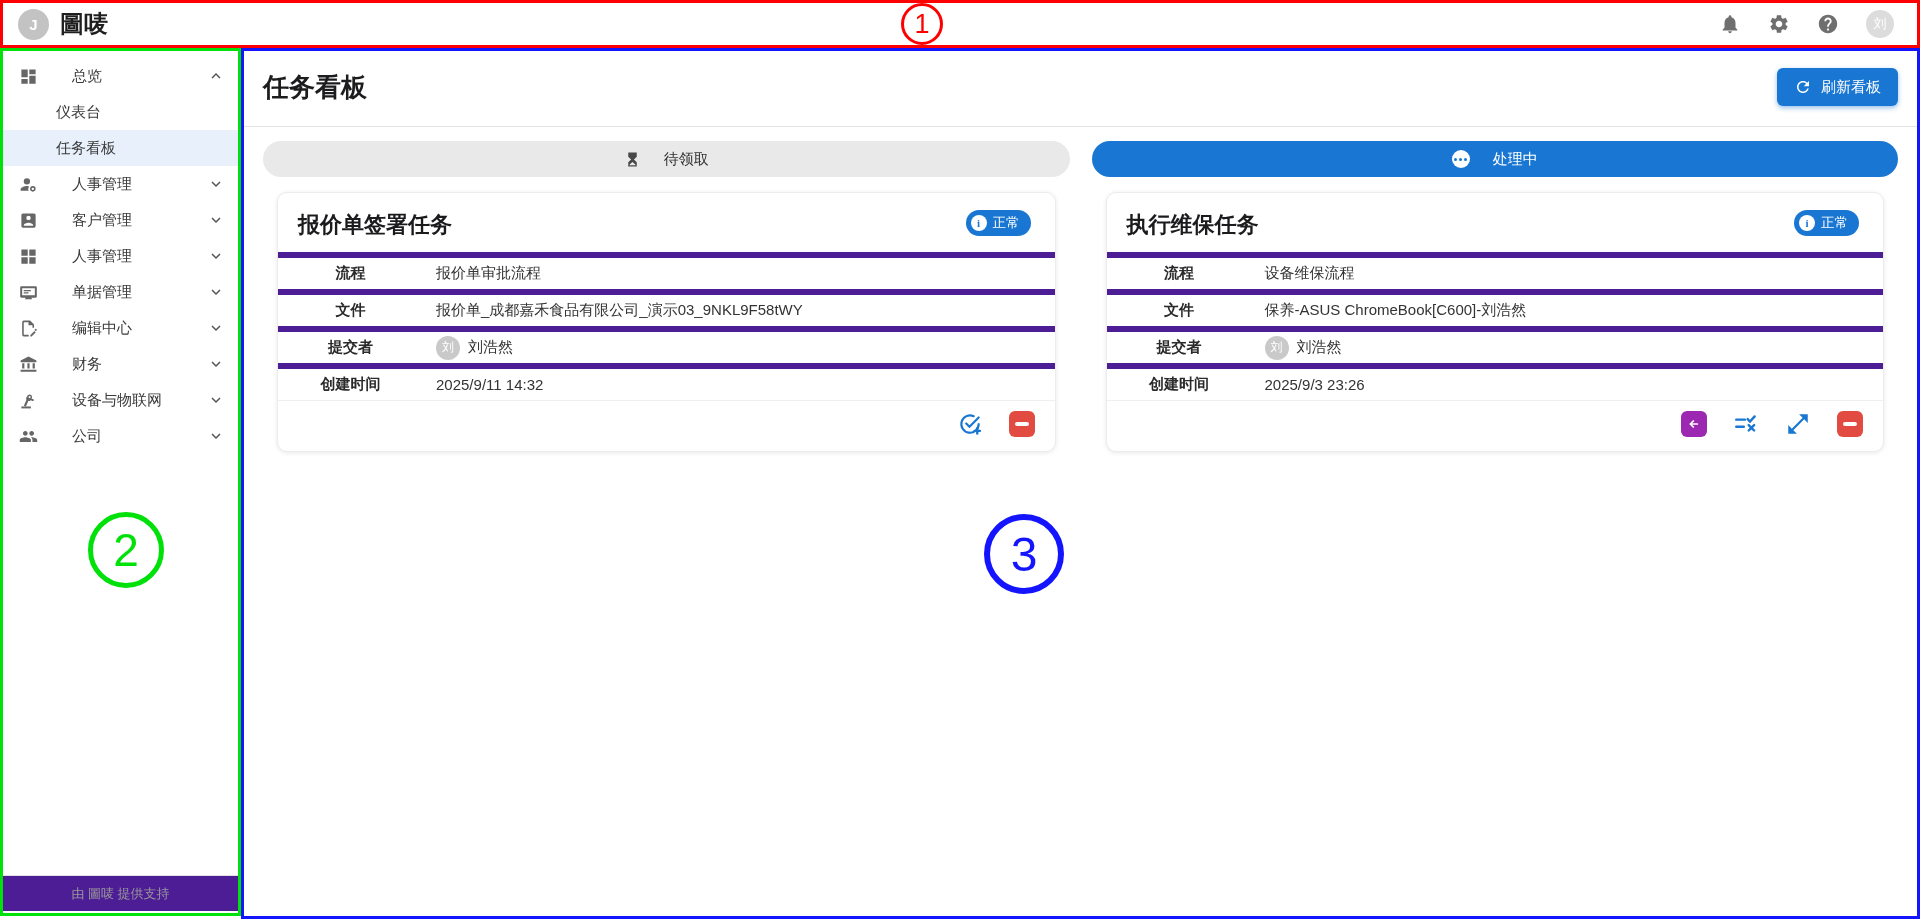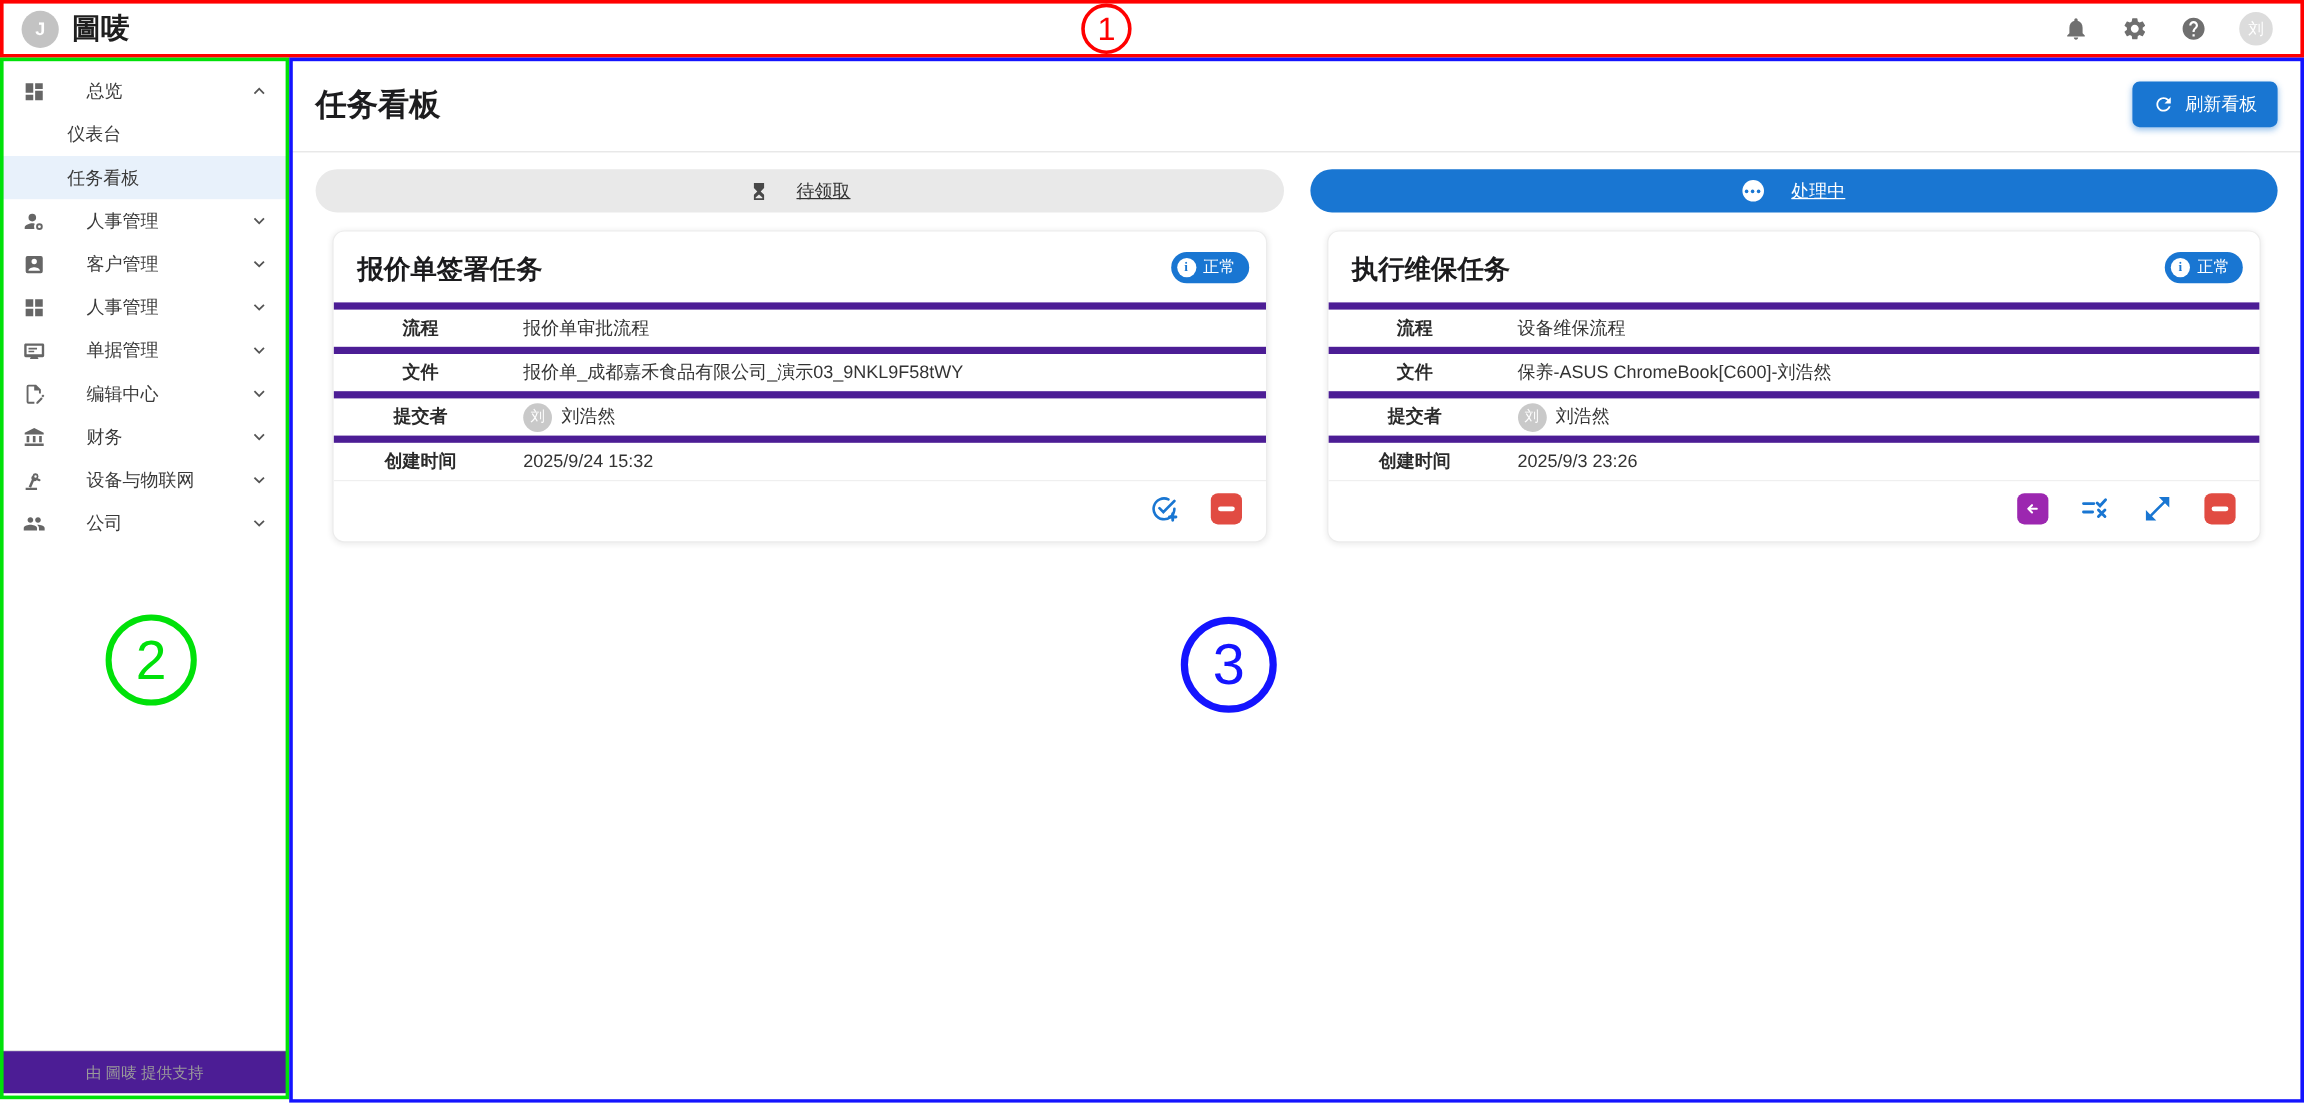--- a/index.html
+++ b/index.html
@@ -36,30 +36,30 @@
   
   .main { position:absolute; left:241px; top:48px; width:1679px; height:871px; background:#fff; }
   .title-bar { height:79px; display:flex; align-items:center; padding:0 22px; border-bottom:1px solid #e3e3e3; }
   .page-title { font-size:26px; font-weight:600; color:#1c1c1e; }
   .refresh-btn { margin-left:auto; height:38px; background:#1976d2; border:none; border-radius:6px; color:#fff;
                  font-size:15px; font-family:inherit; display:flex; align-items:center; gap:9px; padding:0 17px;
                  cursor:pointer; box-shadow:0 2px 5px rgba(25,118,210,.45); }
   .refresh-btn svg { width:18px; height:18px; fill:#fff; }
 
   .board { padding:14px 22px 0; display:grid; grid-template-columns:1fr 1fr; column-gap:22px; }
-  .col-pill { height:36px; border-radius:18px; display:flex; align-items:center; justify-content:center; gap:23px; font-size:15px;text-decoration:underline; }
+  .col-pill { height:36px; border-radius:18px; display:flex; align-items:center; justify-content:center; gap:23px; font-size:15px; }
   .col-pill.gray { background:#e9e9e9; color:#333; }
   .col-pill.blue { background:#1976d2; color:#fff; }
   .col-pill svg { width:17px; height:17px; fill:#484848; }
   .dots-circle { width:18px; height:18px; border-radius:50%; background:#fff; display:flex; align-items:center; justify-content:center; gap:2px; }
   .dots-circle i { width:3px; height:3px; border-radius:50%; background:#1976d2; }
 
   .card { margin:15px 14px 0; background:#fff; border:1px solid #ececec; border-radius:10px;
           box-shadow:0 1px 5px rgba(0,0,0,.09); overflow:hidden; }
-  .card-head { display:flex; align-items:flex-start; padding:17px 14px 12px 20px; }
+  .card-head { display:flex; align-items:flex-start; padding:17px 24px 12px 20px; }
   .card-title { font-size:22px; font-weight:600; color:#1b1b1d; }
   .status-badge { margin-left:auto; background:#1976d2; color:#fff; border-radius:14px; height:26px;
                   display:flex; align-items:center; gap:6px; padding:0 11px 0 5px; font-size:13.5px; }
   .info-dot { width:16px; height:16px; border-radius:50%; background:#fff; color:#1976d2; font-weight:bold;
               font-size:11px; display:flex; align-items:center; justify-content:center; font-family:"Liberation Serif",serif; }
   .crow { display:flex; align-items:center; min-height:37px; padding:0 20px; border-top:6px solid #4c1d95; font-size:15px;text-align:center; }
   .crow .lbl { width:105px; font-weight:bold; color:#2a2a2a; flex-shrink:0; }
   .crow .val { color:#333; display:flex; align-items:center; gap:8px;margin-left:33px; }
   .mini-avatar { width:24px; height:24px; border-radius:50%; background:#c9c9c9; color:#fff; font-size:12px;
                  display:flex; align-items:center; justify-content:center; }
@@ -280,21 +280,21 @@
         </div>
         <div class="crow">
           <span class="lbl">提交者</span>
           <span class="val">
             <span class="mini-avatar">刘</span>
             <span>刘浩然</span>
           </span>
         </div>
         <div class="crow">
           <span class="lbl">创建时间</span>
-          <span class="val">2025/9/24 15:32</span>
+          <span class="val">2025/9/11 14:32</span>
         </div>
         <div class="card-foot">
           <span class="act">
             <svg viewBox="0 0 24 24" fill="none" stroke="#1976d2" stroke-width="2" stroke-linecap="round">
                 <path d="M20 12a8 8 0 1 1-4.6-7.2"></path>
                 <path d="M8.5 11.5l3 3L20 6"></path>
                 <path d="M18.7 15.8v5M16.2 18.3h5" stroke-width="2.2"></path>
               </svg>
           </span>
           <span class="act sq red"></span>

